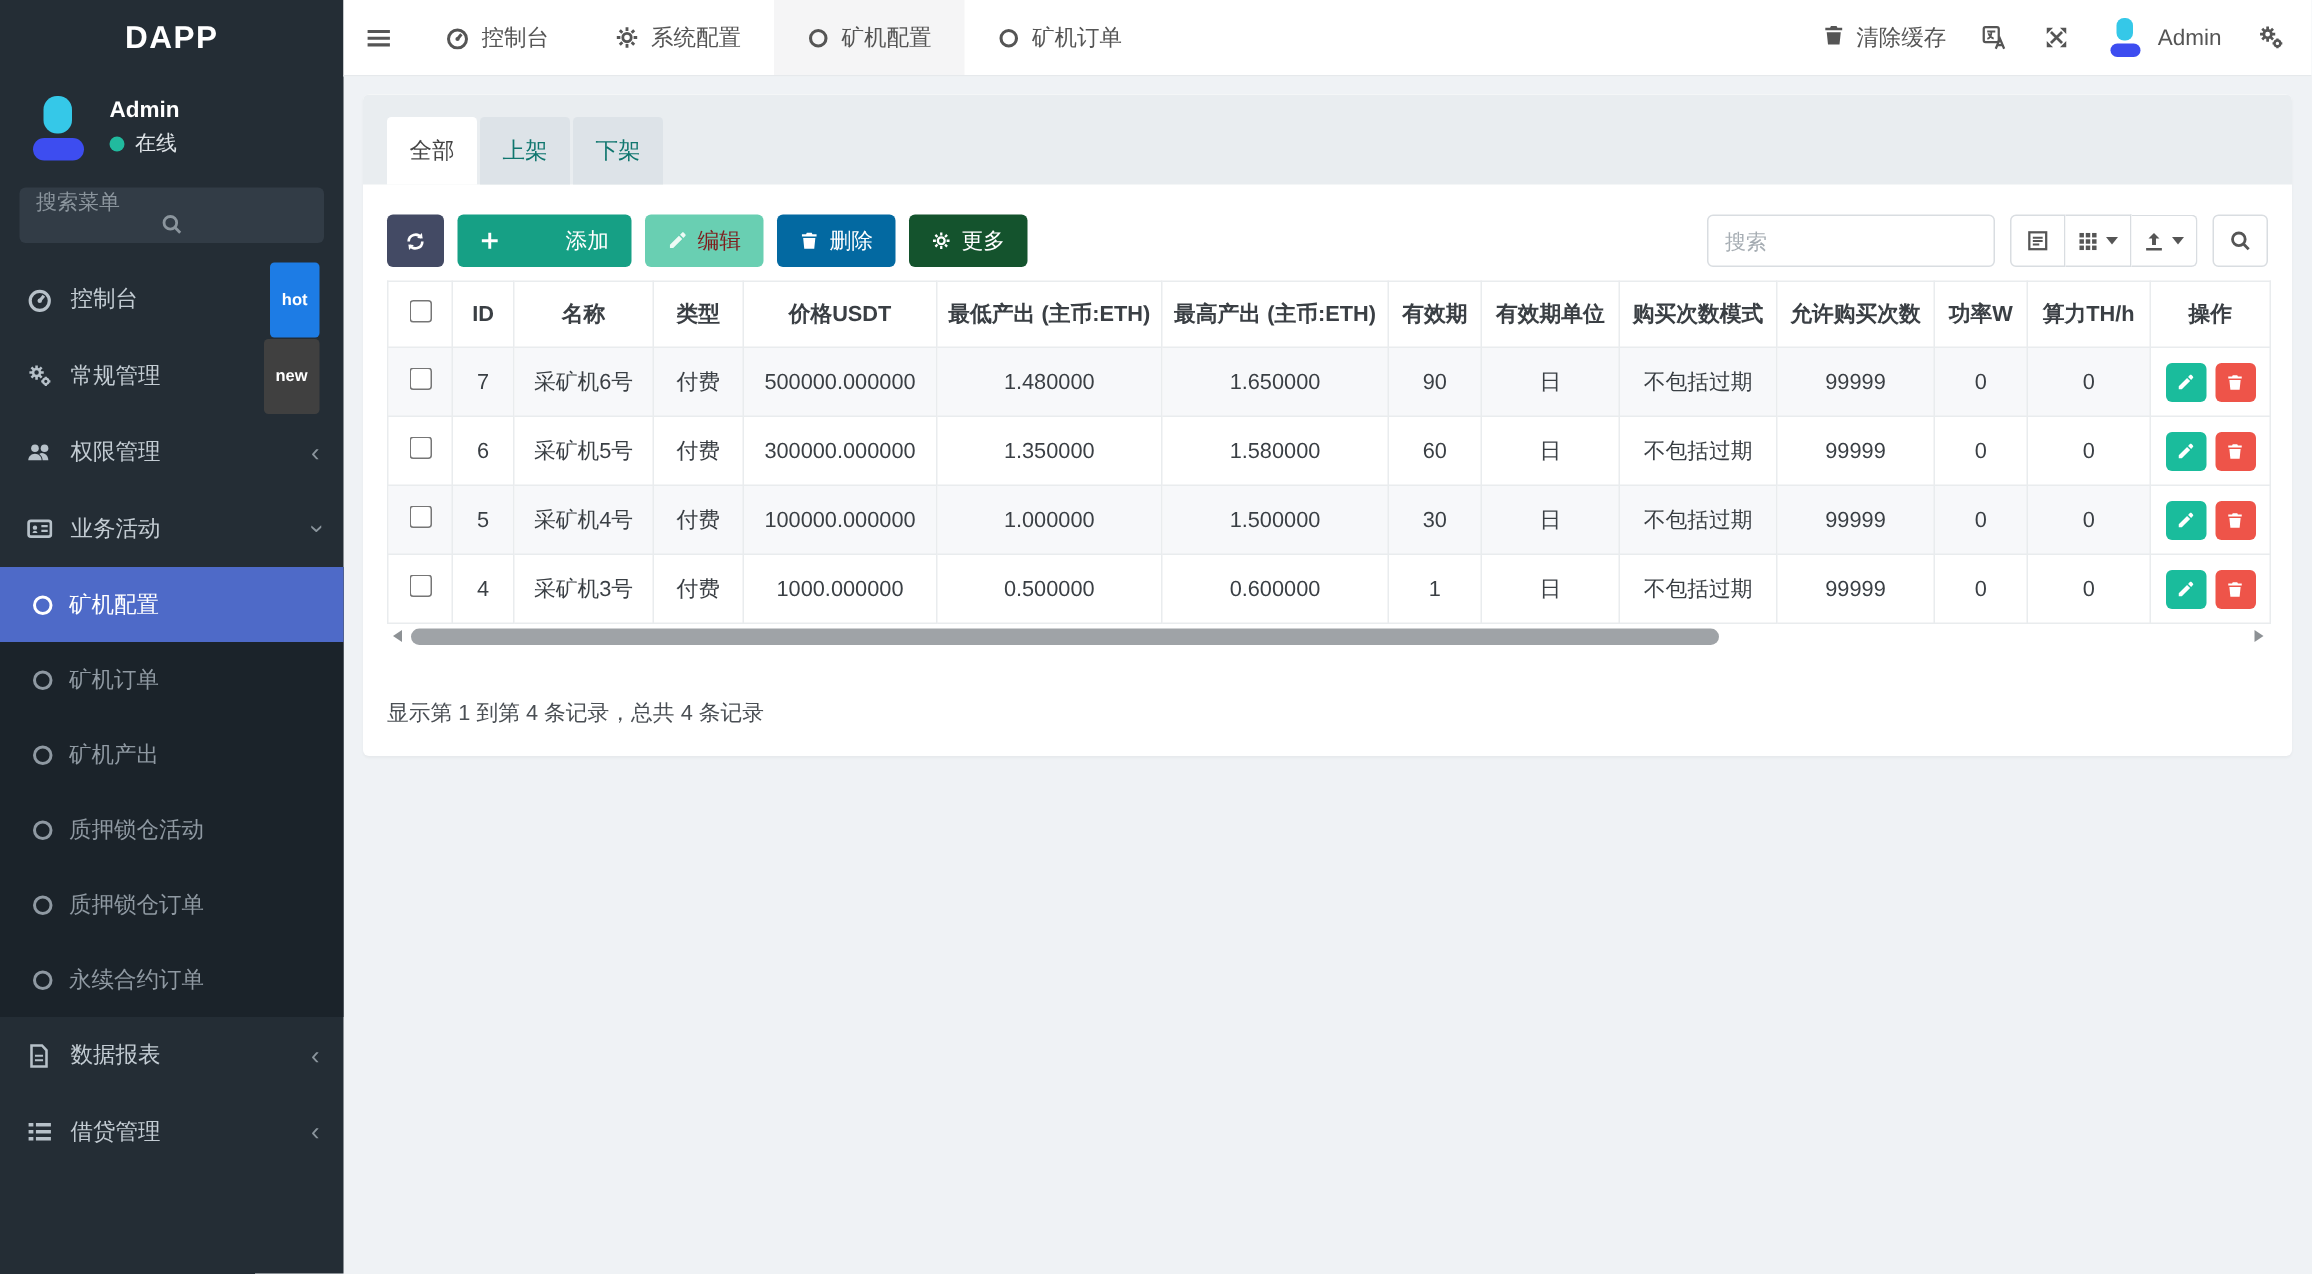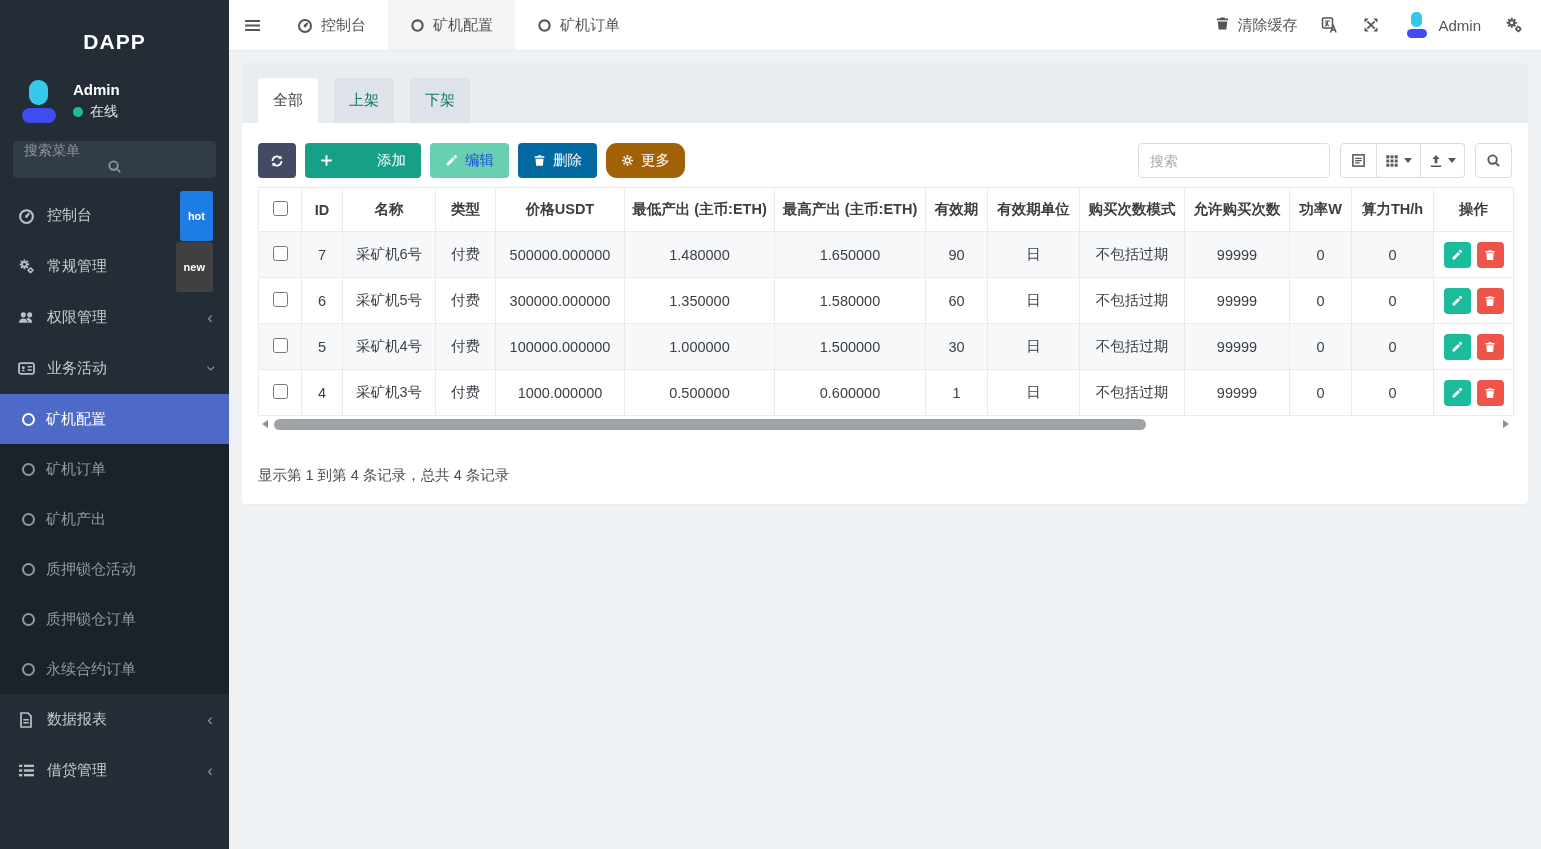--- a/index.html
+++ b/index.html
@@ -3,21 +3,21 @@
 <meta charset="utf-8">
 <style>
   * { box-sizing: border-box; margin: 0; padding: 0; }
   html,body { width:1541px; height:849px; overflow:hidden;
     font-family:"Liberation Sans","DejaVu Sans",sans-serif; background:#eff2f5; }
 
   
   .sidebar { position:absolute; left:0; top:0; width:229px; height:849px;
     background:#242d35; color:#c3ccd3; }
   .brand { height:51px; line-height:51px; text-align:center; color:#fff;
-    font-size:21px; font-weight:bold; letter-spacing:1px;margin-top:16px; }
+    font-size:21px; font-weight:bold; letter-spacing:1px; }
   .user-panel { display:flex; align-items:center; gap:13px; padding:12px 16px 10px; }
   .avatar { position:relative; width:44px; height:44px; flex:0 0 44px; }
   .avatar .head { position:absolute; left:13px; top:1px; width:19px; height:25px;
     border-radius:9px; background:#35c8e8; }
   .avatar .body { position:absolute; left:6px; top:29px; width:34px; height:15px;
     border-radius:8px; background:#3d4df0; }
   .mini-avatar { position:relative; width:26px; height:26px; }
   .mini-avatar .head { position:absolute; left:8px; top:0; width:11px; height:15px;
     border-radius:5px; background:#35c8e8; }
   .mini-avatar .body { position:absolute; left:4px; top:17px; width:20px; height:9px;
@@ -57,37 +57,37 @@
   .nav-tab.active { background:#f5f5f6; }
   .nav-right { margin-left:auto; display:flex; align-items:center; gap:24px;
     padding-right:18px; color:#555; }
   .nav-btn { display:flex; align-items:center; gap:7px; font-size:15px; cursor:pointer; color:#555; }
   .nav-user { display:flex; align-items:center; gap:9px; font-size:15px; cursor:pointer; }
 
   
   .main { position:absolute; left:229px; top:51px; width:1312px; height:798px; padding:12px 13px; }
   .card { background:#fff; border-radius:4px; min-height:441px; overflow:hidden;
     box-shadow:0 1px 2px rgba(0,0,0,0.04); }
-  .filter-tabs { background:#e9edf0; padding:15px 16px 0; display:flex; gap:16px; }
+  .filter-tabs { background:#e9edf0; padding:15px 16px 0; display:flex; gap:2px; }
   .ftab { padding:13px 15px; font-size:15px; color:#0f766e; background:#dde3e8;
     border-radius:3px 3px 0 0; cursor:pointer; }
   .ftab.active { background:#fff; color:#444; }
   .card-body { padding:20px 16px 16px; }
 
   .toolbar { display:flex; align-items:center; margin-bottom:9px; }
   .tleft { display:flex; gap:9px; }
   .btn { height:35px; border:none; border-radius:4px; color:#fff; font-size:14.5px;
     font-family:inherit; display:inline-flex; align-items:center; gap:7px;
     padding:0 15px; cursor:pointer; }
   .btn svg { flex:0 0 auto; }
   .btn-darkslate { background:#434a64; width:38px; padding:0; justify-content:center; }
   .btn-green { background:#16a085;gap:44px; }
-  .btn-teal-light { background:#69cfb2; color:#1d4ed8; }
+  .btn-teal-light { background:#69cfb2; color:#7f1d1d; }
   .btn-red-light { background:#0369a1; }
-  .btn-gray { background:#a16207;border-radius:11px; }
+  .btn-gray { background:#14532d; }
   .tright { margin-left:auto; display:flex; align-items:center; gap:10px; }
   .search-input { width:192px; height:35px; border:1px solid #d9dde1; border-radius:4px;
     padding:0 11px; font-size:14px; font-family:inherit; color:#444; outline:none; }
   .search-input::placeholder { color:#a6adb3; }
   .btn-group { display:flex; }
   .wbtn { height:35px; min-width:37px; background:#fff; border:1px solid #d9dde1;
     display:inline-flex; align-items:center; justify-content:center; gap:5px;
     color:#555; cursor:pointer; padding:0 8px; }
   .btn-group .wbtn + .wbtn { border-left:none; }
   .btn-group .wbtn:first-child { border-radius:4px 0 0 4px; }
@@ -265,20 +265,31 @@
   </div>
   <div class="nav-tab">
     <span class="n-icon">
       <svg width="16" height="16" viewBox="0 0 16 16">
           <circle cx="8" cy="9" r="6" fill="none" stroke="currentColor" stroke-width="2"></circle>
           <path d="M8 9l2.6-3.2" stroke="currentColor" stroke-width="2"></path>
           <circle cx="8" cy="9" r="1.4" fill="currentColor"></circle>
         </svg>
     </span>
     <span>控制台</span>
+  </div>
+  <div class="nav-tab">
+    <span class="n-icon">
+      <svg width="16" height="16" viewBox="0 0 16 16">
+          <g stroke="currentColor" stroke-width="1.9" fill="none">
+            <circle cx="8" cy="8" r="2.8"></circle>
+            <path d="M8 1.2v2.4M8 12.4v2.4M1.2 8h2.4M12.4 8h2.4M3.2 3.2l1.7 1.7M11.1 11.1l1.7 1.7M12.8 3.2l-1.7 1.7M4.9 11.1l-1.7 1.7"></path>
+          </g>
+        </svg>
+    </span>
+    <span>系统配置</span>
   </div>
   <div class="nav-tab active">
     <span class="n-icon">
       <svg width="15" height="15" viewBox="0 0 16 16">
           <circle cx="8" cy="8" r="5.5" fill="none" stroke="currentColor" stroke-width="2.2"></circle>
         </svg>
     </span>
     <span>矿机配置</span>
   </div>
   <div class="nav-tab">

